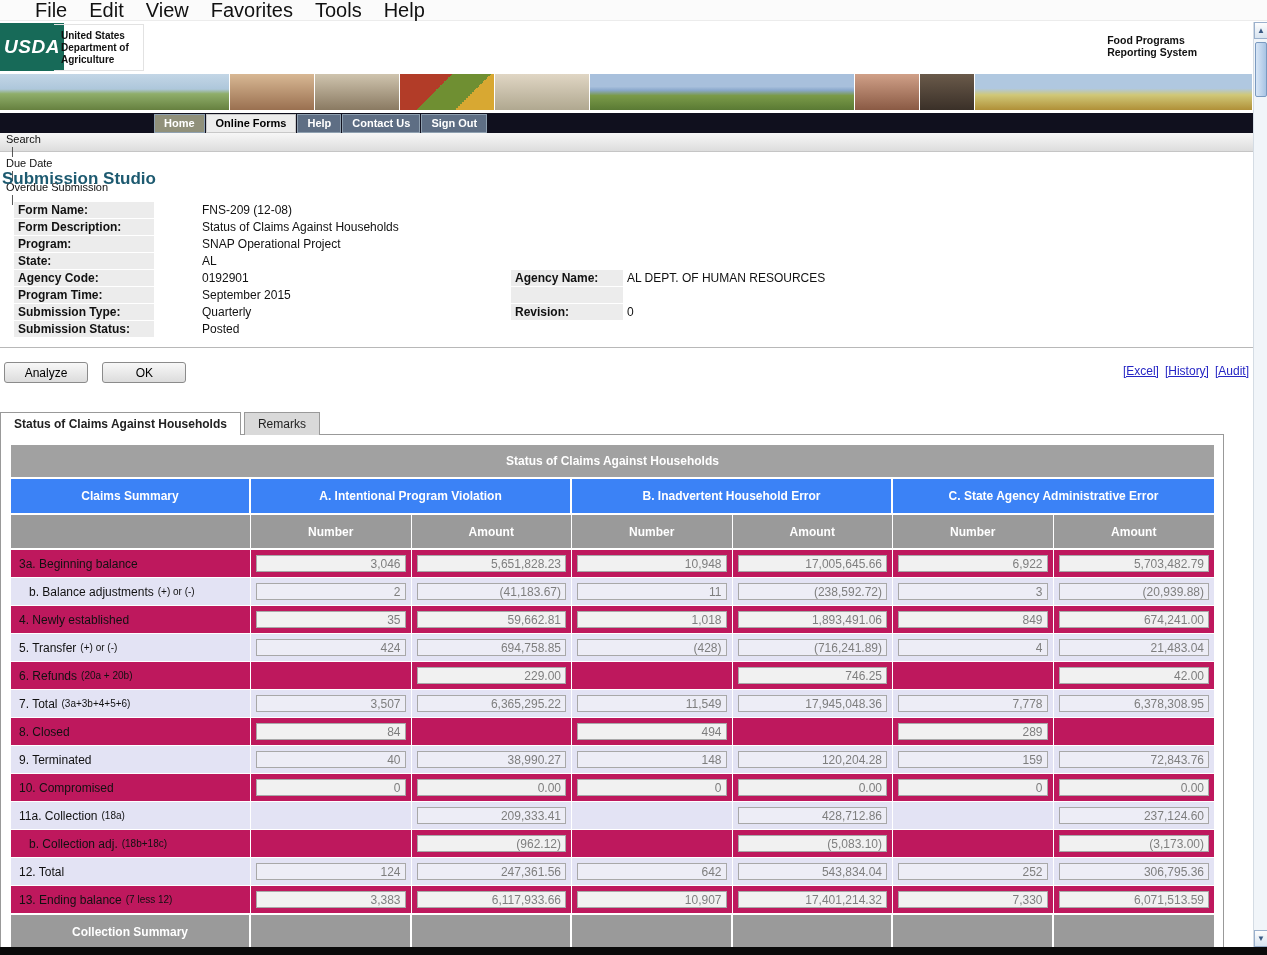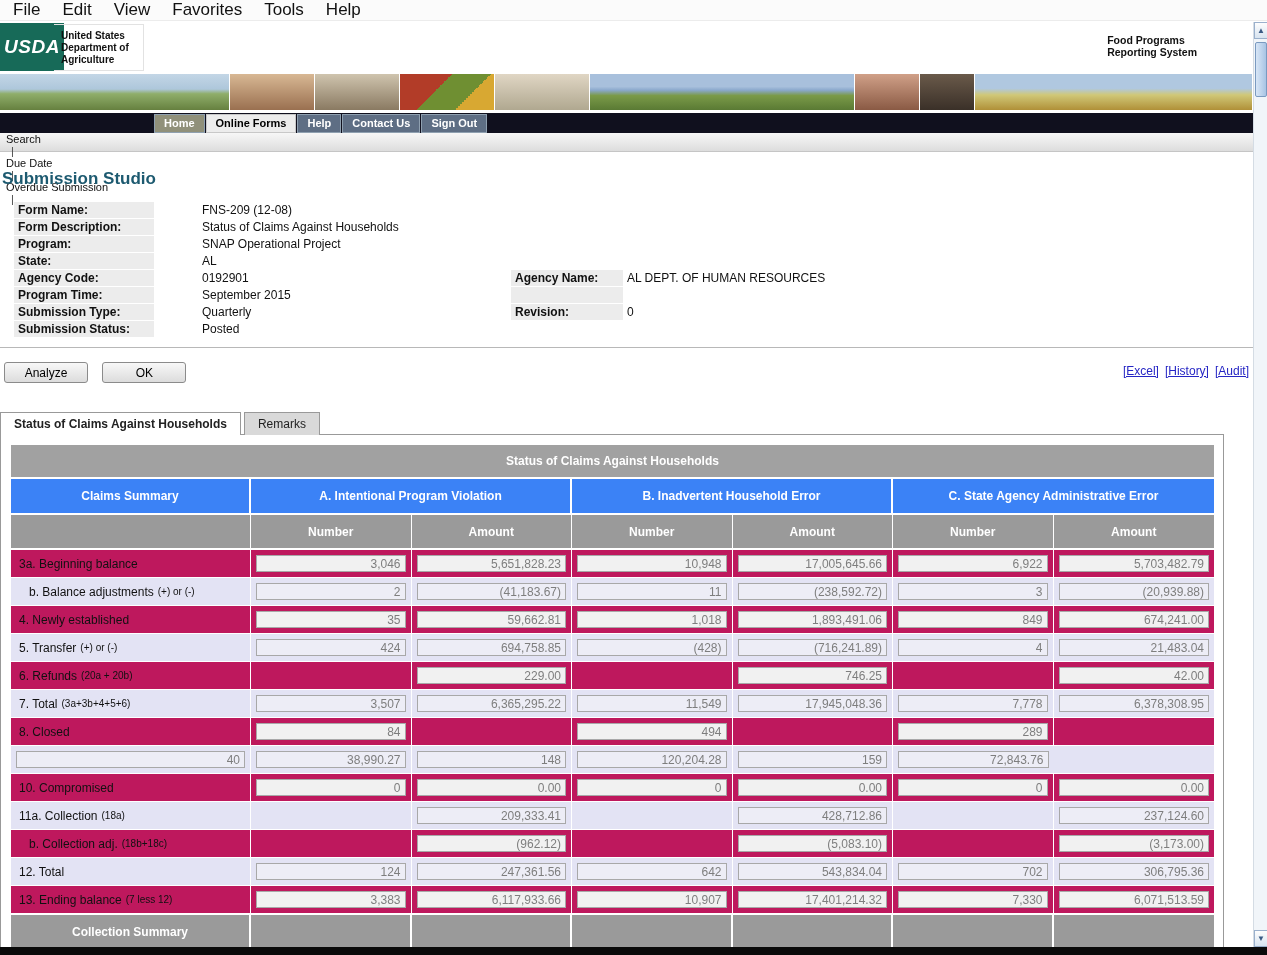--- a/index.html
+++ b/index.html
@@ -4,21 +4,21 @@
 <style>
 * { box-sizing: border-box; }
 html,body { margin:0; padding:0; }
 body {
   width:1267px; height:955px; overflow:hidden; position:relative;
   font-family:"Liberation Sans", sans-serif; background:#ffffff; color:#111;
 }
 .content { width:1253px; }
 
 
-.menubar { height:21px; display:flex; align-items:center; background:#fbfbfb; font-size:17px; padding-left:2px; border-bottom:1px solid #ececec; }
+.menubar { height:21px; display:flex; align-items:center; background:#fbfbfb; font-size:20px; padding-left:24px; border-bottom:1px solid #ececec; }
 .menubar .mitem { padding:1px 11px; cursor:default; }
 
 
 .header { position:relative; height:53px; background:#fff; }
 .usda-logo { position:absolute; left:0; top:2px; width:64px; height:48px; background:#176a58; color:#fff; display:flex; align-items:center; justify-content:center; font-style:italic; font-weight:bold; font-size:19px; letter-spacing:.5px; }
 .dept { position:absolute; left:54px; top:3px; width:90px; height:47px; border:1px solid #e2e2e2; border-left:none; padding:5px 0 0 7px; font-size:10px; font-weight:bold; line-height:12px; }
 .sysname { position:absolute; right:56px; top:13px; font-size:10.5px; font-weight:bold; line-height:12px; }
 
 
 .banner { height:36px; display:flex; width:1253px; }
@@ -352,20 +352,21 @@
             <div class="vcell">
               <div class="inputbox">494</div>
             </div>
             <div class="vcell"></div>
             <div class="vcell">
               <div class="inputbox">289</div>
             </div>
             <div class="vcell"></div>
           </div>
           <div class="t-row alt">
+            <div class="lcell">9. Terminated</div>
             <div class="vcell">
               <div class="inputbox">40</div>
             </div>
             <div class="vcell">
               <div class="inputbox">38,990.27</div>
             </div>
             <div class="vcell">
               <div class="inputbox">148</div>
             </div>
             <div class="vcell">
@@ -437,21 +438,21 @@
             <div class="vcell">
               <div class="inputbox">247,361.56</div>
             </div>
             <div class="vcell">
               <div class="inputbox">642</div>
             </div>
             <div class="vcell">
               <div class="inputbox">543,834.04</div>
             </div>
             <div class="vcell">
-              <div class="inputbox">702</div>
+              <div class="inputbox">252</div>
             </div>
             <div class="vcell">
               <div class="inputbox">306,795.36</div>
             </div>
           </div>
           <div class="t-row">
             <div class="lcell">13. Ending balance<span class="note">(7 less 12)</span></div>
             <div class="vcell">
               <div class="inputbox">3,383</div>
             </div>

